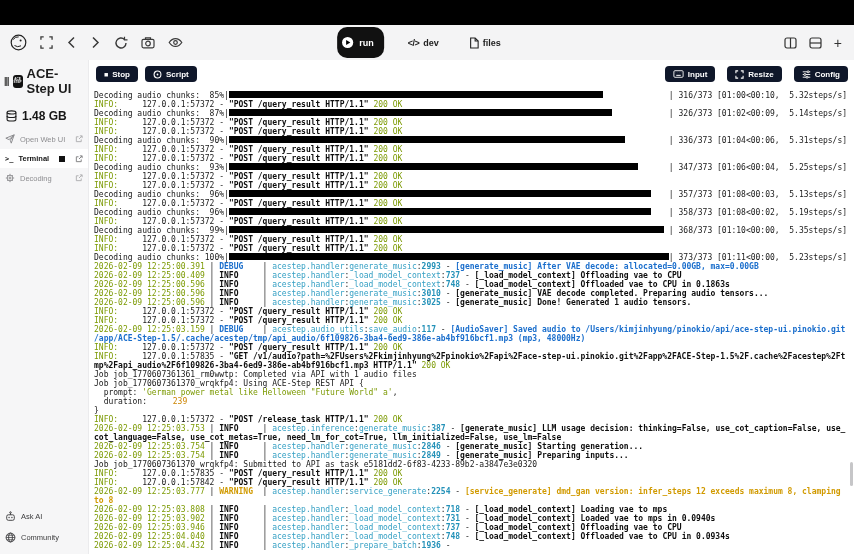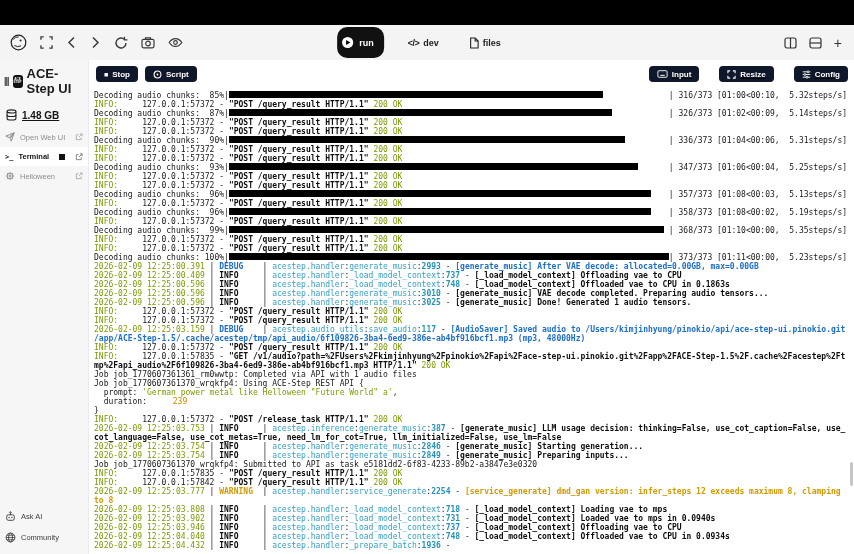--- a/index.html
+++ b/index.html
@@ -21,34 +21,34 @@
   .code-glyph{font-size:9px;font-weight:bold;letter-spacing:-.5px;}
   .plus-glyph{font-size:14px;color:#333;line-height:10px;}
   
   .app{position:absolute;left:0;top:60px;width:854px;height:494px;display:flex;}
   .sidebar{width:88px;background:#f6f6f7;border-right:1px solid #ebebed;display:flex;flex-direction:column;flex-shrink:0;}
   .side-head{display:flex;align-items:center;gap:4px;padding:6px 3px 7px 4px;}
   .grip{font-size:9px;color:#444;letter-spacing:-1px;font-weight:bold;}
   .applogo{width:13px;height:13px;background:#111;border-radius:3px;color:#fff;font-size:3px;line-height:3.4px;
            display:flex;align-items:center;justify-content:center;text-align:center;font-weight:bold;}
   .apptitle{font-size:13px;font-weight:bold;color:#1c1c1c;}
-  .memrow{display:flex;align-items:flex-end;gap:5px;padding:6px 6px;font-size:10px;font-weight:bold;color:#161616;text-decoration:underline;}
+  .memrow{display:flex;align-items:center;gap:5px;padding:6px 6px;font-size:12px;font-weight:bold;color:#161616;}
   .nav-item{display:flex;align-items:center;gap:5px;padding:5px 5px;font-size:7.5px;color:#8d8d90;cursor:pointer;}
   .nav-item .lbl{white-space:nowrap;}
   .nav-item.sel{background:#fff;color:#141414;font-weight:bold;}
   .ext{margin-left:auto;opacity:.75;}
   .stopsq{width:6px;height:6px;background:#111;margin-left:auto;}
   .side-foot{margin-top:auto;padding-bottom:6px;}
   
   .main{position:relative;flex:1;background:#fff;overflow:hidden;}
   .term-header{height:28px;display:flex;align-items:center;padding:0 6px 0 7px;background:#fff;}
   .pill{display:flex;align-items:center;gap:4px;background:#0f172a;color:#fff;border:none;border-radius:4px;
         height:16px;padding:0 8px;font-size:8px;font-weight:bold;cursor:pointer;}
   .ph-left{display:flex;gap:7px;}
-  .ph-right{margin-left:auto;display:flex;gap:20px;text-decoration:underline;}
+  .ph-right{margin-left:auto;display:flex;gap:12px;}
   .pill .wglyph{font-size:7px;line-height:7px;}
   pre#terminal{margin:0;padding:3px 0 0 5px;font:8px/9px "DejaVu Sans Mono",monospace;
                white-space:pre;color:#191919;}
   .tl{height:9px;}
   .p{color:#191919;}
   .b{color:#0d0d0d;font-weight:bold;}
   .g{color:var(--log_green);}
   .blu{color:var(--log_blue);font-weight:bold;}
   .cy{color:var(--log_cyan);}
   .cyb{color:var(--log_cyan_bold);font-weight:bold;}
@@ -202,21 +202,21 @@
       </div>
 
       <div class="nav-item">
         <span>
           <svg width="10" height="10" viewBox="0 0 12 12" fill="none" stroke="#8d8d90" stroke-width="1.2">
             <circle cx="6" cy="6" r="3.4"></circle>
             <circle cx="6" cy="6" r="1.2"></circle>
             <path d="M6 1v1.6M6 9.4V11M1 6h1.6M9.4 6H11M2.5 2.5l1.1 1.1M8.4 8.4l1.1 1.1M9.5 2.5 8.4 3.6M3.6 8.4 2.5 9.5" stroke-width="1"></path>
           </svg>
         </span>
-        <span class="lbl">Helloween</span>
+        <span class="lbl">Decoding</span>
         <span class="ext">
           <svg width="8" height="8" viewBox="0 0 9 9" fill="none" stroke="#9a9a9c" stroke-width="1.1">
             <path d="M4 2H1.5v5.5H7V5"></path>
               <path d="M4.5 4.5 8 1M5.5 1H8v2.5"></path>
           </svg>
         </span>
       </div>
 
       <div class="side-foot">
         <div class="nav-item" style="color:#3c3c3e;">

